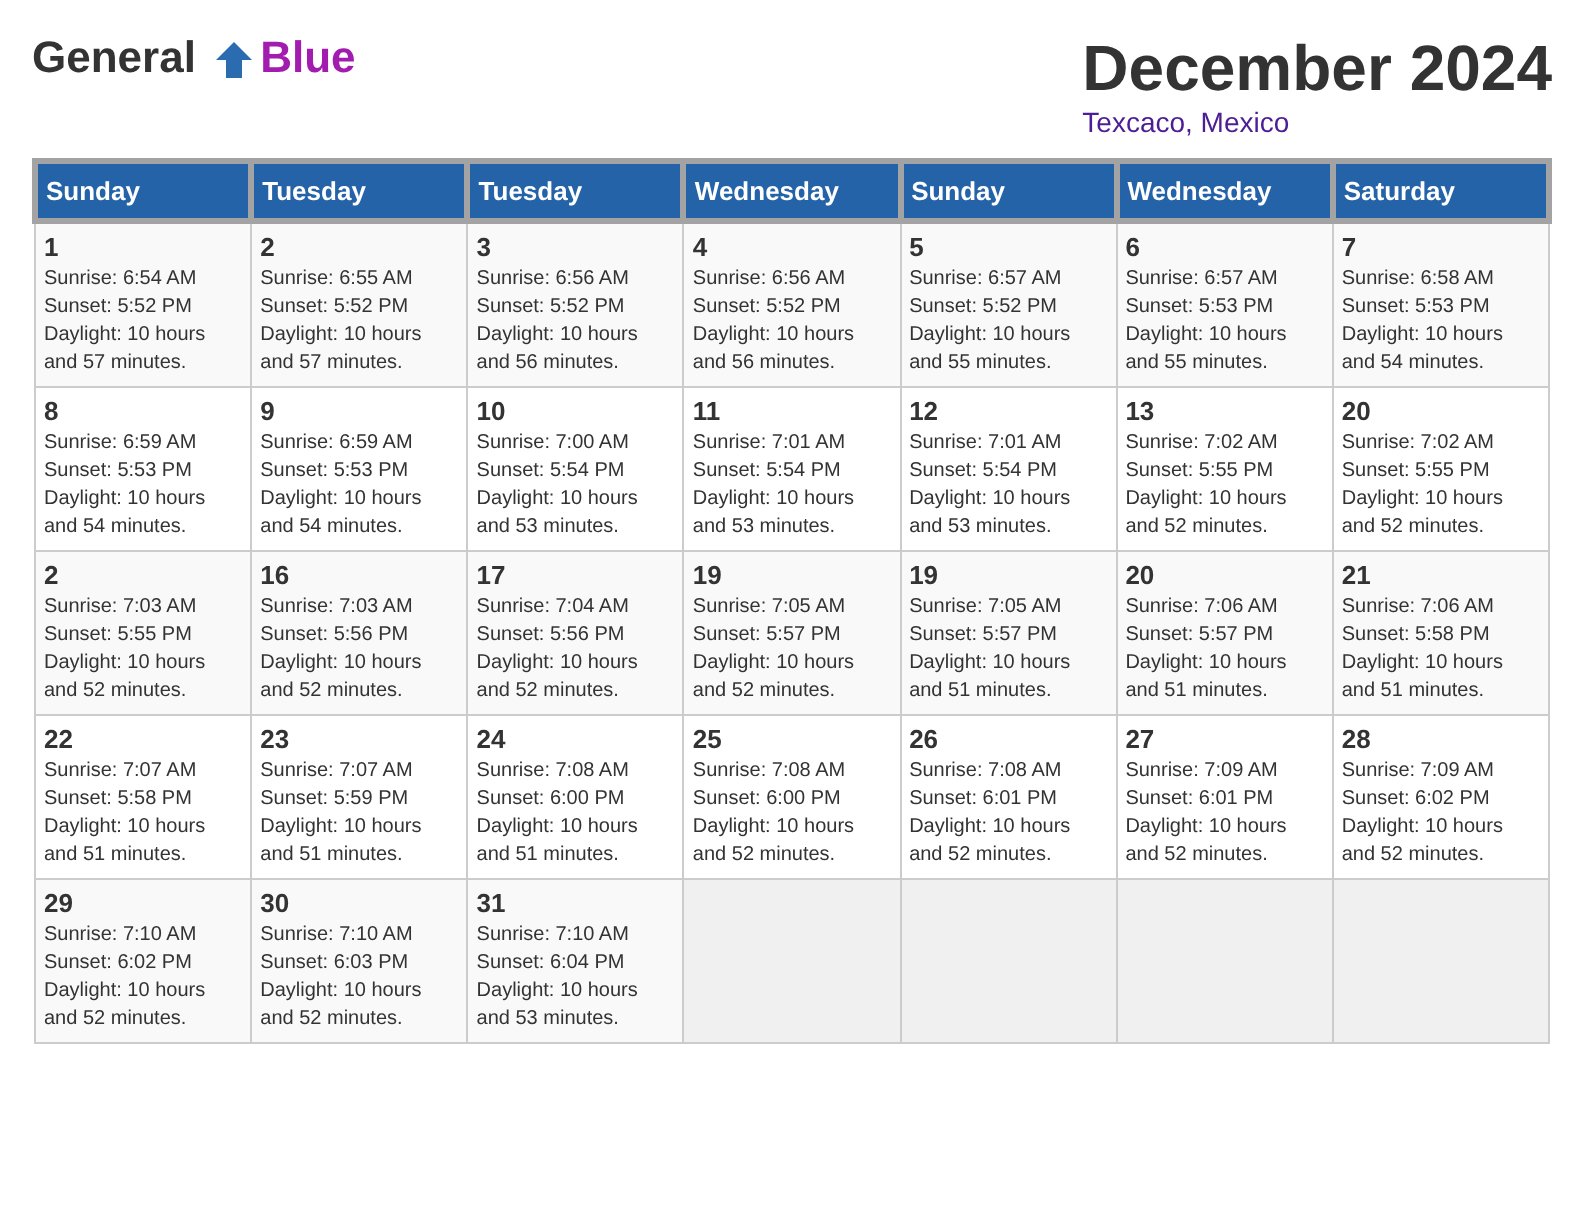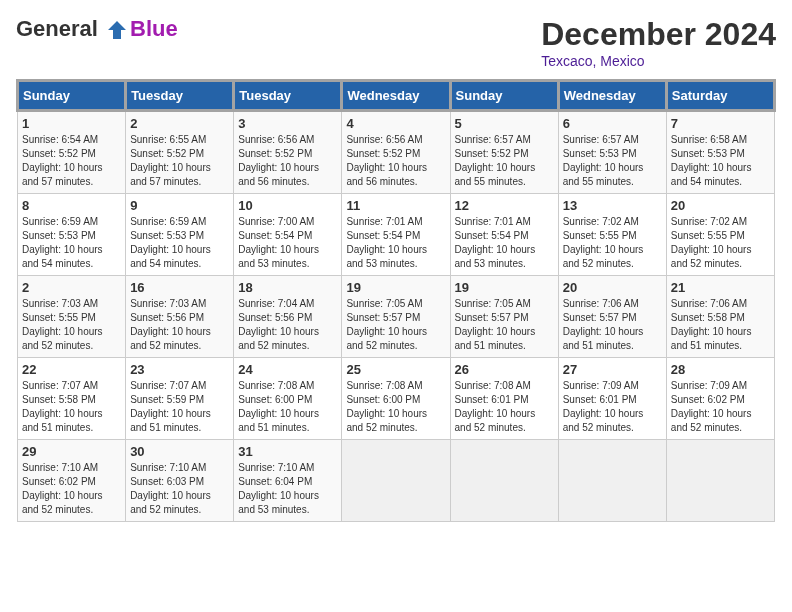--- a/index.html
+++ b/index.html
@@ -173,21 +173,21 @@
       <tr>
         <td>
           <span class="day-num">2</span>
           <div class="day-detail">Sunrise: 7:03 AM<br>Sunset: 5:55 PM<br>Daylight: 10 hours and 52 minutes.</div>
         </td>
         <td>
           <span class="day-num">16</span>
           <div class="day-detail">Sunrise: 7:03 AM<br>Sunset: 5:56 PM<br>Daylight: 10 hours and 52 minutes.</div>
         </td>
         <td>
-          <span class="day-num">18</span>
+          <span class="day-num">17</span>
           <div class="day-detail">Sunrise: 7:04 AM<br>Sunset: 5:56 PM<br>Daylight: 10 hours and 52 minutes.</div>
         </td>
         <td>
           <span class="day-num">19</span>
           <div class="day-detail">Sunrise: 7:05 AM<br>Sunset: 5:57 PM<br>Daylight: 10 hours and 52 minutes.</div>
         </td>
         <td>
           <span class="day-num">19</span>
           <div class="day-detail">Sunrise: 7:05 AM<br>Sunset: 5:57 PM<br>Daylight: 10 hours and 51 minutes.</div>
         </td>

